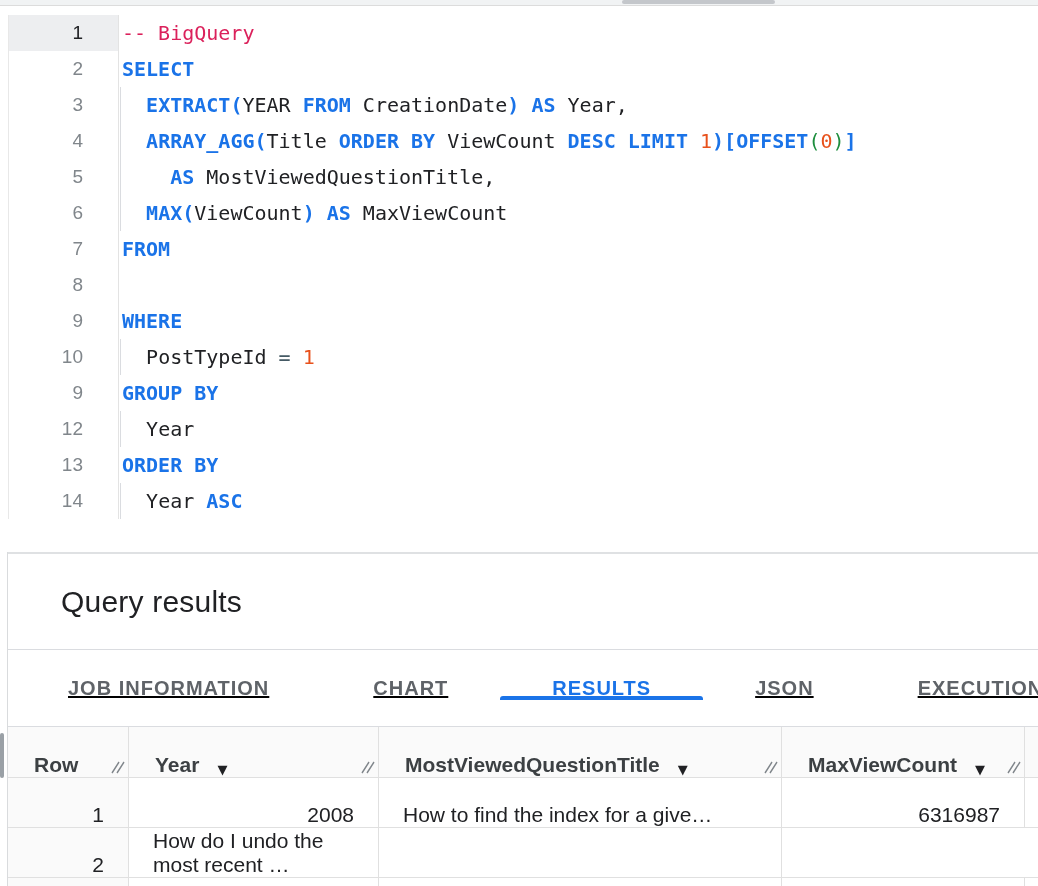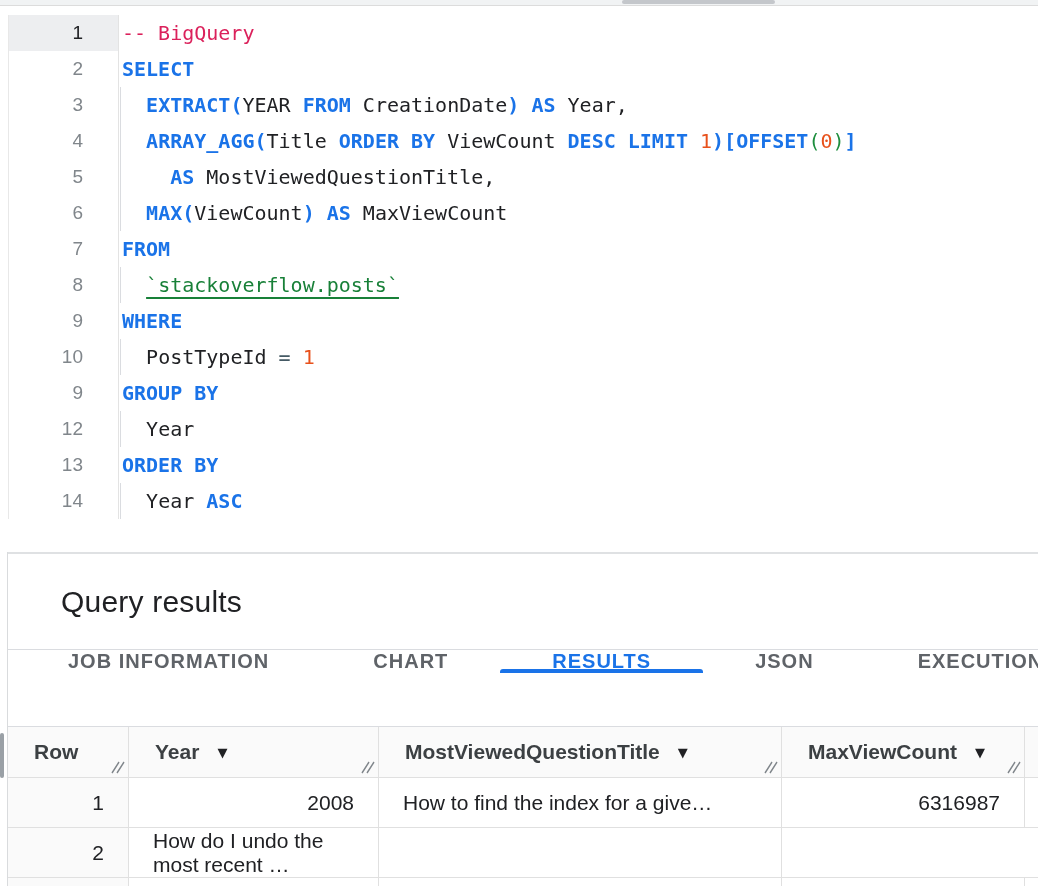--- a/index.html
+++ b/index.html
@@ -28,35 +28,35 @@
   .tk.tbl{color:#188038;text-decoration:underline;text-decoration-thickness:2px;text-underline-offset:5px;cursor:pointer;}
 
   .gap{height:29px;background:#fff;}
 
   
   .lower{margin-left:7px;border-left:1px solid #D9DBDD;}
   .divider{height:2px;background:#DFE1E3;}
   .rheader{height:95px;border-bottom:1px solid #DADCE0;display:flex;align-items:center;padding-left:50px;}
   .rheader h1{margin:3px;font-size:30px;font-weight:400;color:#202124;letter-spacing:.2px;}
 
-  .tabbar{height:76px;border-bottom:1px solid #DADCE0;display:flex;align-items:flex-start;
-          padding-left:8px;overflow:hidden;white-space:nowrap;}
+  .tabbar{height:76px;border-bottom:1px solid #DADCE0;display:flex;align-items:center;
+          padding-left:8px;overflow:hidden;white-space:nowrap;text-decoration:underline;}
   .tab{position:relative;display:flex;align-items:center;padding:0 52px;color:#5F6368;
        font-size:20px;font-weight:700;letter-spacing:1px;cursor:pointer;flex:0 0 auto;}
   .tab.active{color:#1A73E8;}
   .tab-underline{display:none;position:absolute;left:0;right:0;bottom:0;height:4px;background:#1A73E8;
                  border-radius:3px 3px 0 0;}
   .tab.active .tab-underline{display:block;}
 
   
   .tbl-grid{background:#fff;}
   .tr{display:grid;grid-template-columns:121px 250px 403px 243px 60px;height:49px;border-bottom:1px solid #E0E0E0;}
   .tr.head{height:50px;background:#FAFAFA;}
   .tr.stub{height:8px;border-bottom:none;}
-  .th,.td{box-sizing:border-box;border-right:1px solid #E0E0E0;display:flex;align-items:center;overflow:hidden;}
+  .th,.td{box-sizing:border-box;border-right:1px solid #E0E0E0;display:flex;align-items:flex-end;overflow:hidden;}
   .th{position:relative;font-size:21px;font-weight:700;color:#3C4043;padding:0 26px;}
   .td{font-size:21px;color:#202124;padding:0 24px;background:#fff;}
   .tr.stub .td{border-bottom:none;}
   .td.rowcol{background:#FAFAFA;}
   .al-r{justify-content:flex-end;}
   .al-l{justify-content:flex-start;}
   .sort-arrow{font-family:"DejaVu Sans",sans-serif;font-size:13px;margin-left:18px;color:#202124;font-weight:400;}
   .grip{position:absolute;right:3px;bottom:3px;}
 
   
@@ -102,21 +102,20 @@
     <div class="code"><span class="ig"></span><span class="tk ">  </span><span class="tk kw">MAX(</span><span class="tk id">ViewCount</span><span class="tk kw">)</span><span class="tk kw"> AS </span><span class="tk id">MaxViewCount</span></div>
   </div>
 
   <div class="ed-line">
     <div class="gut">7</div>
     <div class="code"><span class="tk kw">FROM</span></div>
   </div>
 
   <div class="ed-line">
     <div class="gut">8</div>
-    <div class="code"><span class="ig"></span><span class="tk ">  </span><span class="tk tbl">`stackoverflow.posts`</span></div>
   </div>
 
   <div class="ed-line">
     <div class="gut">9</div>
     <div class="code"><span class="tk kw">WHERE</span></div>
   </div>
 
   <div class="ed-line">
     <div class="gut">10</div>
     <div class="code"><span class="ig"></span><span class="tk ">  </span><span class="tk id">PostTypeId </span><span class="tk op">= </span><span class="tk num">1</span></div>

